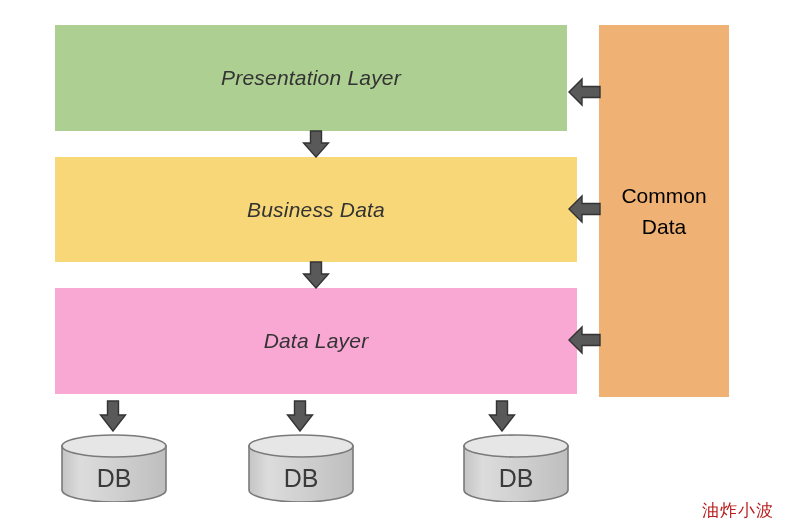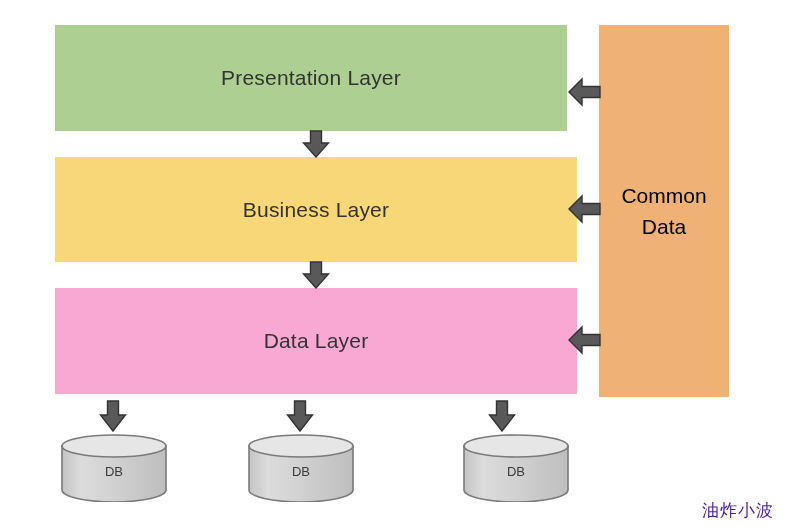--- a/index.html
+++ b/index.html
@@ -22,20 +22,21 @@
   
   .layer-box {
     position: absolute;
     display: flex;
     align-items: center;
     justify-content: center;
     color: #333333;
     font-size: 21px;
     letter-spacing: 0.2px;
     white-space: nowrap;
+    font-style: italic;
   }
 
   #presentation-layer {
     left: 55px;  top: 25px;
     width: 512px; height: 106px;
   }
 
   #business-layer {
     left: 55px;  top: 157px;
     width: 522px; height: 105px;
@@ -99,21 +100,21 @@
   }
   #db-node-1 { left: 60px; }
   #db-node-2 { left: 247px; }
   #db-node-3 { left: 462px; }
 
   .db-label {
     position: absolute;
     left: 0; right: 0;
     top: 30px;
     text-align: center;
-    font-size: 13px;
+    font-size: 25px;
     color: #3a3a3a;
     pointer-events: none;
   }
 
   
   #watermark {
     position: absolute;
     right: 16px;
     bottom: 8px;
     font-size: 17px;
@@ -126,21 +127,21 @@
 </head>
 <body>
 
 <div id="diagram-canvas" style="background-color: rgb(255, 255, 255);">
 
   <div class="layer-box" id="presentation-layer" style="background-color: rgb(173, 207, 146); color: rgb(51, 51, 51);">
     <span>Presentation Layer</span>
   </div>
 
   <div class="layer-box" id="business-layer" style="background-color: rgb(247, 215, 119); color: rgb(51, 51, 51);">
-    <span>Business Layer</span>
+    <span>Business Data</span>
   </div>
 
   <div class="layer-box" id="data-layer" style="background-color: #f9a8d4; color: rgb(51, 51, 51);">
     <span>Data Layer</span>
   </div>
 
   <div id="common-layer" style="background-color: rgb(240, 178, 116); color: #000000;">
     <div>
       <span class="clabel">Common</span>
       <span class="clabel">Data</span>
@@ -236,15 +237,15 @@
           <stop offset="55%" stop-color="#CFCFCF"></stop>
           <stop offset="100%" stop-color="#BEBEBE"></stop>
         </linearGradient>
       </defs>
       <path d="M2 12 L2 56 A52 12 0 0 0 106 56 L106 12 Z" fill="url(#dbBody3)" stroke="#7A7A7A" stroke-width="1.6"></path>
       <ellipse cx="54" cy="12" rx="52" ry="11" fill="#E6E6E6" stroke="#7A7A7A" stroke-width="1.6"></ellipse>
     </svg>
     <div class="db-label" style="color: rgb(58, 58, 58);">DB</div>
   </div>
 
-  <div id="watermark" style="color: #4c1d95;">油炸小波</div>
+  <div id="watermark" style="color: #b91c1c;">油炸小波</div>
 
 </div>
 
 </body></html>

